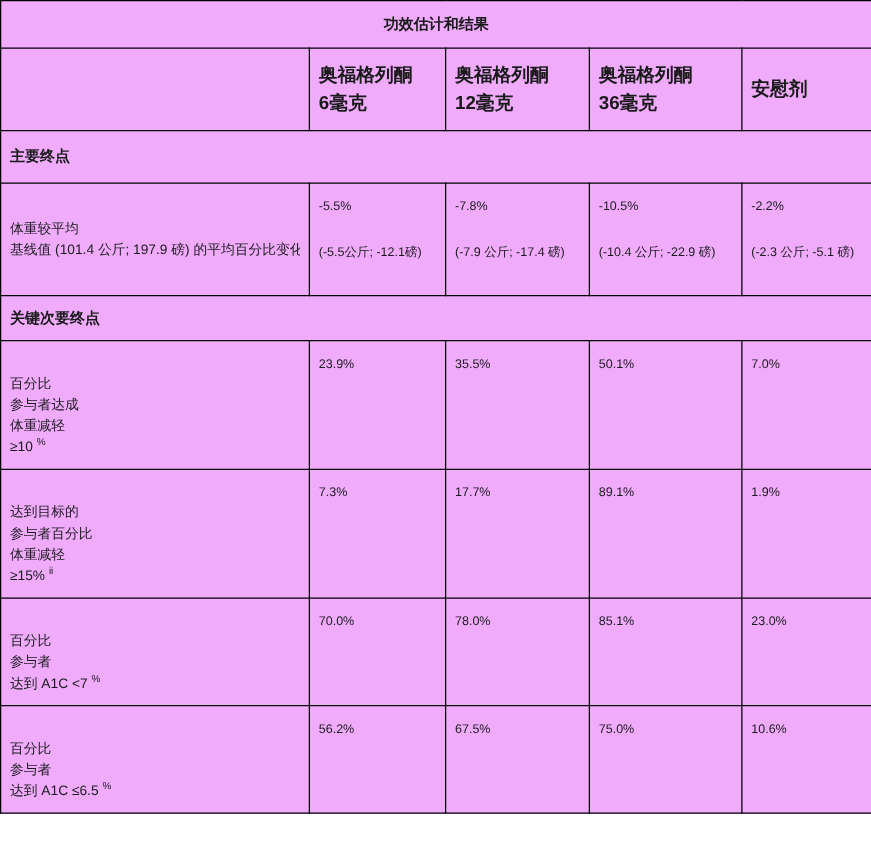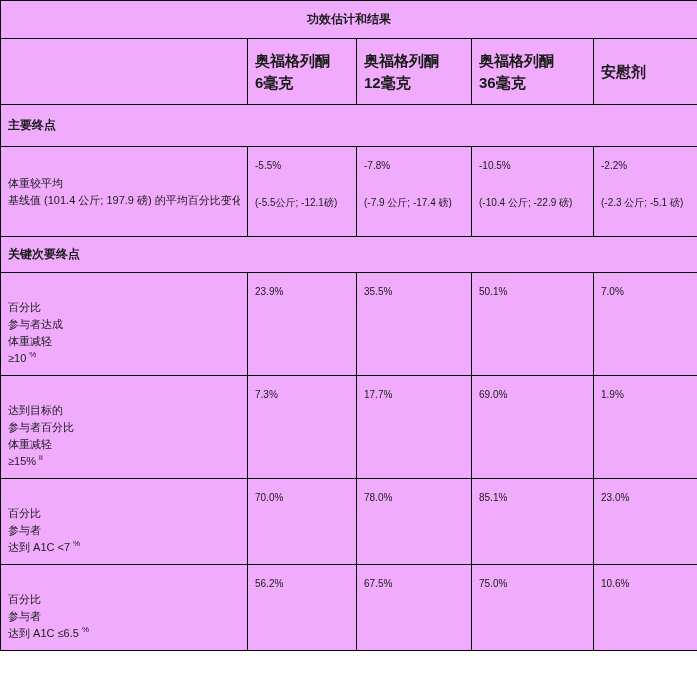--- a/index.html
+++ b/index.html
@@ -146,21 +146,21 @@
           <div class="lbl-line"><span>体重减轻</span></div>
           <div class="lbl-line"><span>≥15% </span><sup class="fnote">ii</sup></div>
         </td>
         <td class="value-cell">
           <div class="val-line">7.3%</div>
         </td>
         <td class="value-cell">
           <div class="val-line">17.7%</div>
         </td>
         <td class="value-cell">
-          <div class="val-line">69.0%</div>
+          <div class="val-line">89.1%</div>
         </td>
         <td class="value-cell">
           <div class="val-line">1.9%</div>
         </td>
       </tr>
       <tr>
         <td class="label-cell">
           <div class="lbl-line"><span>百分比</span></div>
           <div class="lbl-line"><span>参与者</span></div>
           <div class="lbl-line"><span>达到 A1C &lt;7 </span><sup class="fnote">%</sup></div>

